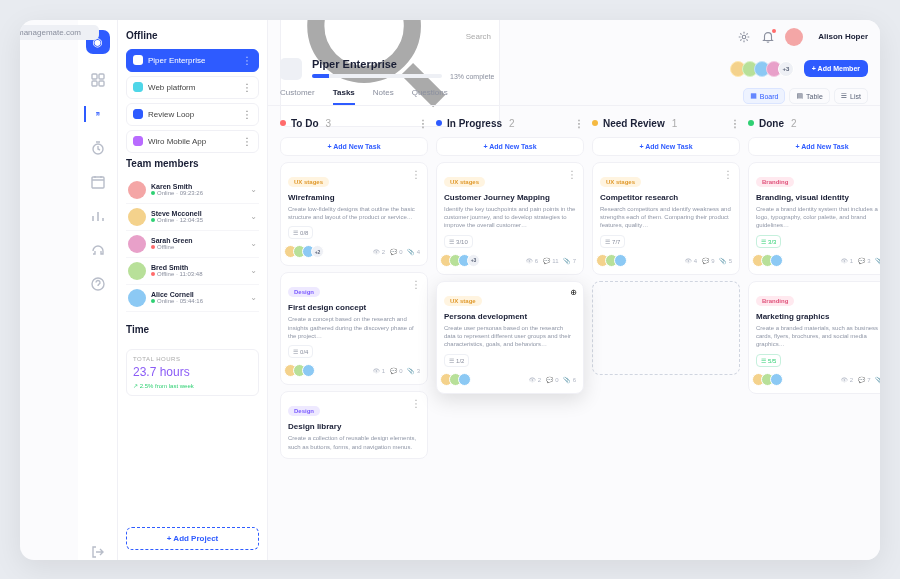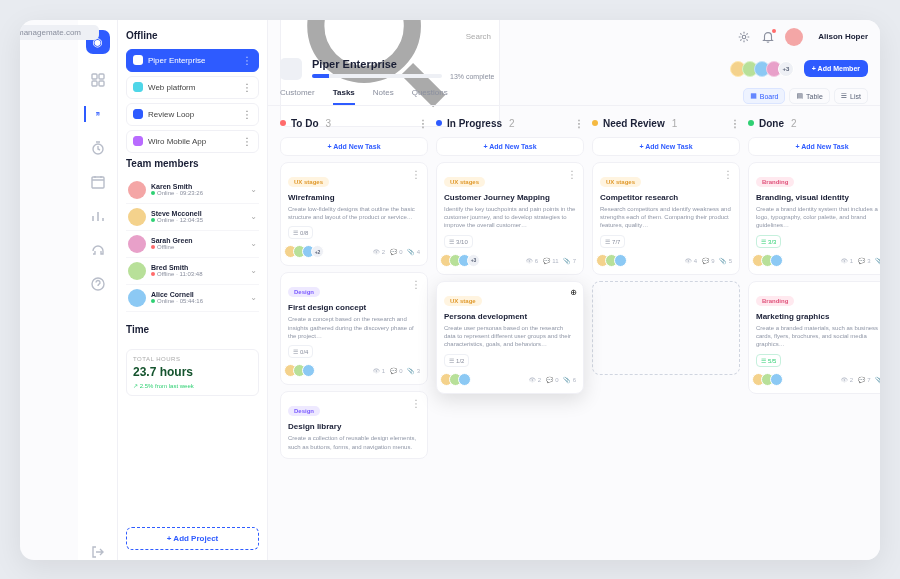--- a/index.html
+++ b/index.html
@@ -25,21 +25,21 @@
 .member{display:flex;align-items:center;gap:5px;padding:4px 2px;border-bottom:1px solid #f5f5f8}
 .avatar{width:18px;height:18px;border-radius:50%;flex-shrink:0}
 .m-info{flex:1;min-width:0}
 .m-name{font-size:7px;font-weight:600;color:#1a1f36}
 .m-status{font-size:6px;color:#8a8f9e;display:flex;align-items:center;gap:2px}
 .st-dot{width:4px;height:4px;border-radius:50%}
 .st-dot.on{background:#2fd073}.st-dot.off{background:#ff6b6b}
 .chev{font-size:8px;color:#aaa}
 .time-box{border:1px solid #f0f0f5;border-radius:6px;padding:6px;margin-top:6px}
 .time-label{font-size:6px;color:#aaa;letter-spacing:.5px}
-.time-val{font-size:12px;font-weight:700;color:#14532d;margin-top:3px}
+.time-val{font-size:12px;font-weight:400;color:#8b5cf6;margin-top:3px}
 .time-delta{font-size:6px;color:#2fd073;margin-top:3px}
 .add-proj{margin-top:auto;border:1px dashed #2e5bff;color:#2e5bff;font-size:8px;font-weight:600;padding:6px;border-radius:6px;text-align:center}
 .main{flex:1;display:flex;flex-direction:column;overflow:hidden;background:#fbfbfd}
 .topbar{height:34px;display:flex;align-items:center;padding:0 12px;gap:10px}
 .search{flex:0 0 220px;background:#fff;border:1px solid #f0f0f5;border-radius:7px;padding:4px 8px;display:flex;align-items:center;gap:5px;font-size:8px;color:#aaa}
 .top-right{margin-left:auto;display:flex;align-items:center;gap:10px}
 .ic{width:14px;height:14px;color:#8a8f9e}
 .bell{position:relative}
 .bell::after{content:'';position:absolute;top:-1px;right:-1px;width:4px;height:4px;background:#ff6b6b;border-radius:50%}
 .user{display:flex;align-items:center;gap:15px;font-size:8px;font-weight:600;color:#1a1f36}

